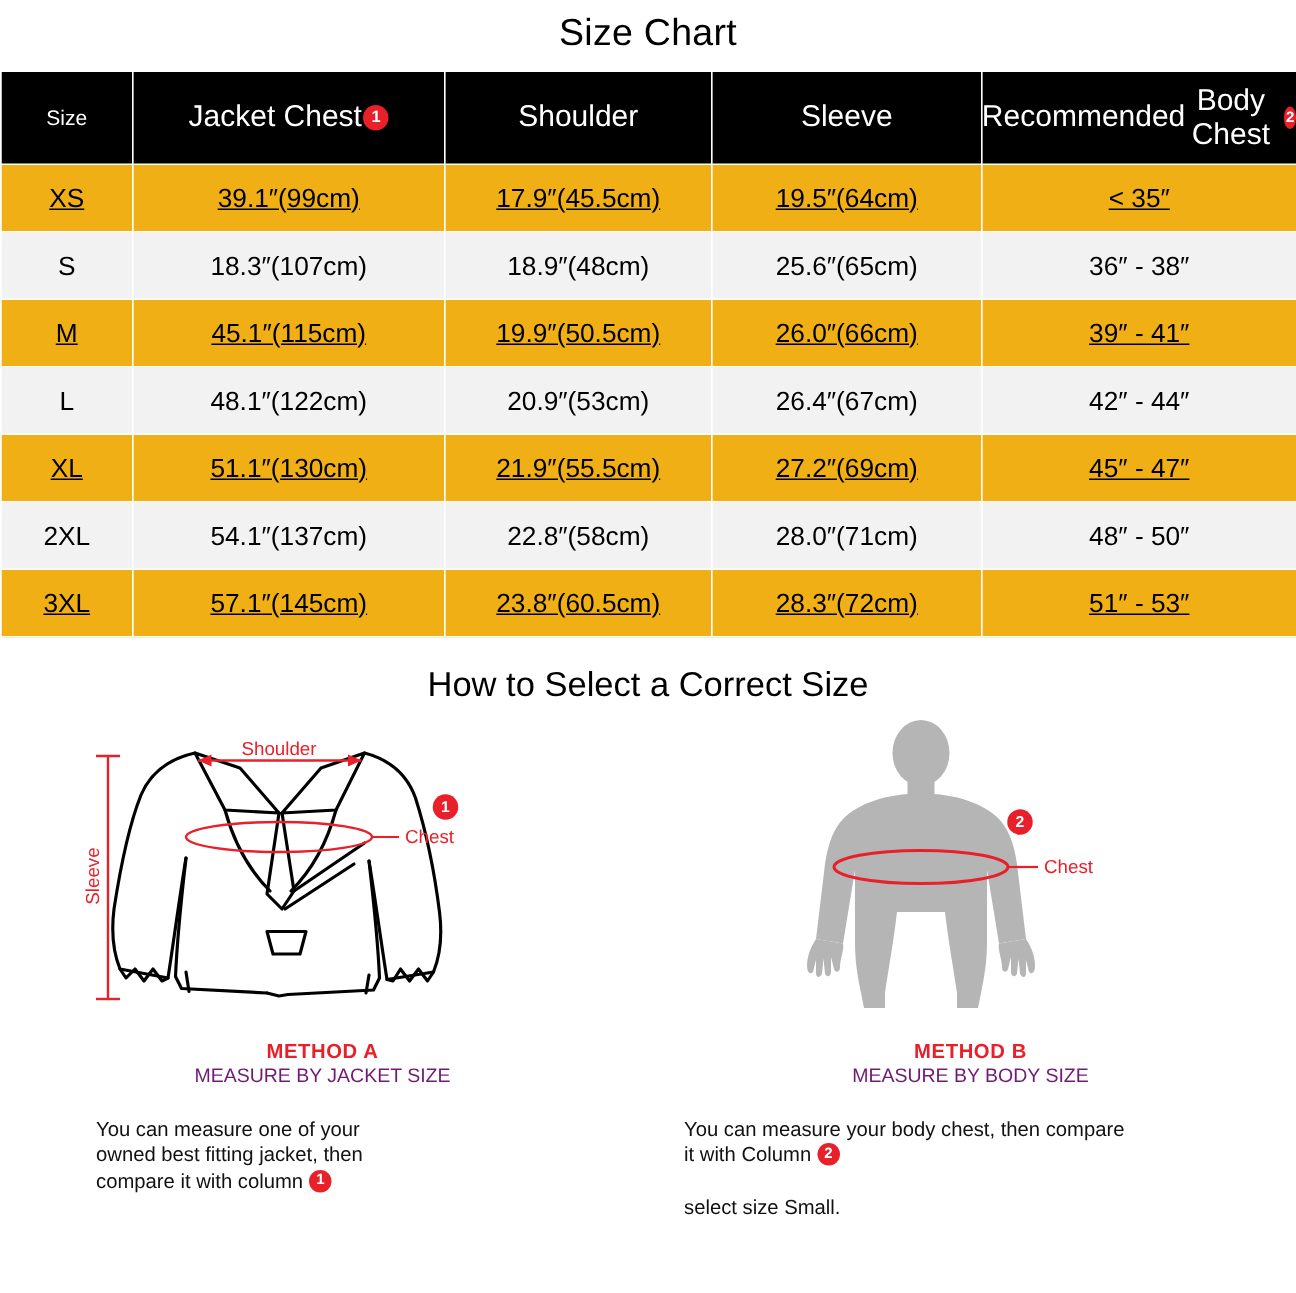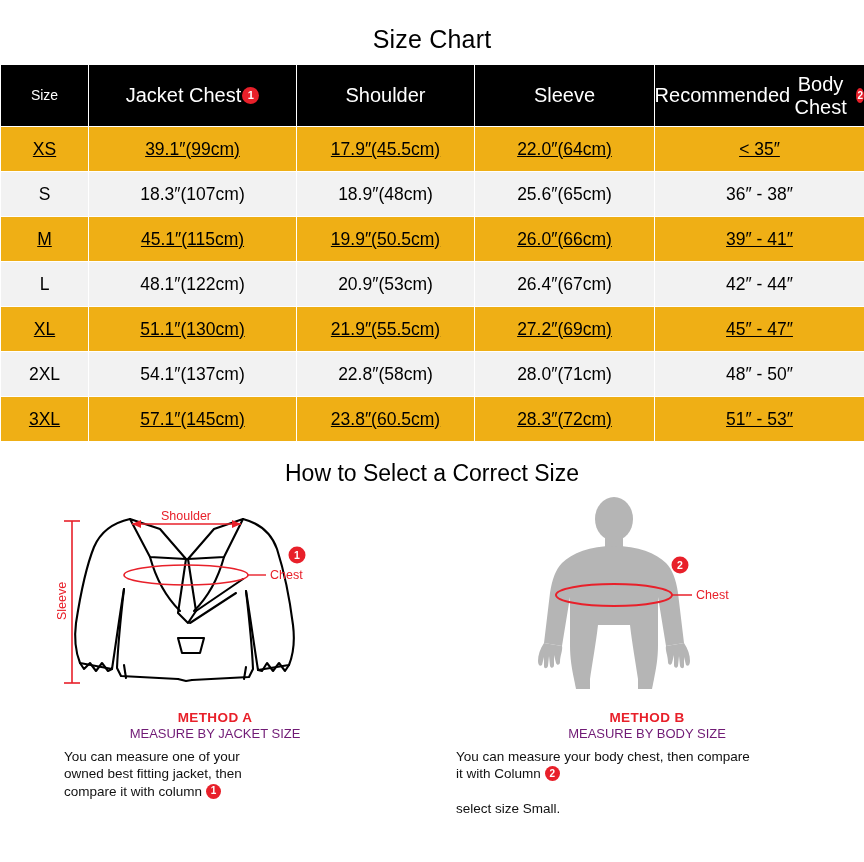--- a/index.html
+++ b/index.html
@@ -13,21 +13,21 @@
     background: #ffffff;
     font-family: "Liberation Sans", sans-serif;
     color: #000000;
     overflow: hidden;
   }
 
   .page-title {
     text-align: center;
     font-size: 25px;
     font-weight: 400;
-    padding-top: 25px;
+    padding-top: 8px;
     padding-bottom: 10px;
     letter-spacing: 0.2px;
   }
 
   table.size-chart {
     width: 864px;
     border-collapse: collapse;
     table-layout: fixed;
   }
   table.size-chart th,
@@ -128,21 +128,21 @@
   .method-sub {
     text-align: center;
     font-size: 13px;
     color: #701a75;
     margin-top: 1px;
   }
   .method-desc {
     font-size: 13.5px;
     line-height: 1.28;
     color: #111;
-    margin-top: 7px;
+    margin-top: 20px;
   }
   .method-a .method-desc { padding-left: 64px; padding-right: 20px; }
   .method-b .method-desc { padding-left: 26px; padding-right: 30px; }
 
   .inline-badge-text { display: inline-flex; align-items: center; gap: 4px; }
 </style>
 </head>
 <body>
 
 <div>
@@ -183,21 +183,21 @@
             </span>
           </span>
         </th>
       </tr>
     </thead>
     <tbody>
       <tr class="row-odd">
         <td class="cell-size">XS</td>
         <td>39.1″(99cm)</td>
         <td>17.9″(45.5cm)</td>
-        <td>22.0″(64cm)</td>
+        <td>19.5″(64cm)</td>
         <td>&lt; 35″</td>
       </tr>
       <tr class="row-even">
         <td class="cell-size">S</td>
         <td>18.3″(107cm)</td>
         <td>18.9″(48cm)</td>
         <td>25.6″(65cm)</td>
         <td>36″ - 38″</td>
       </tr>
       <tr class="row-odd">

